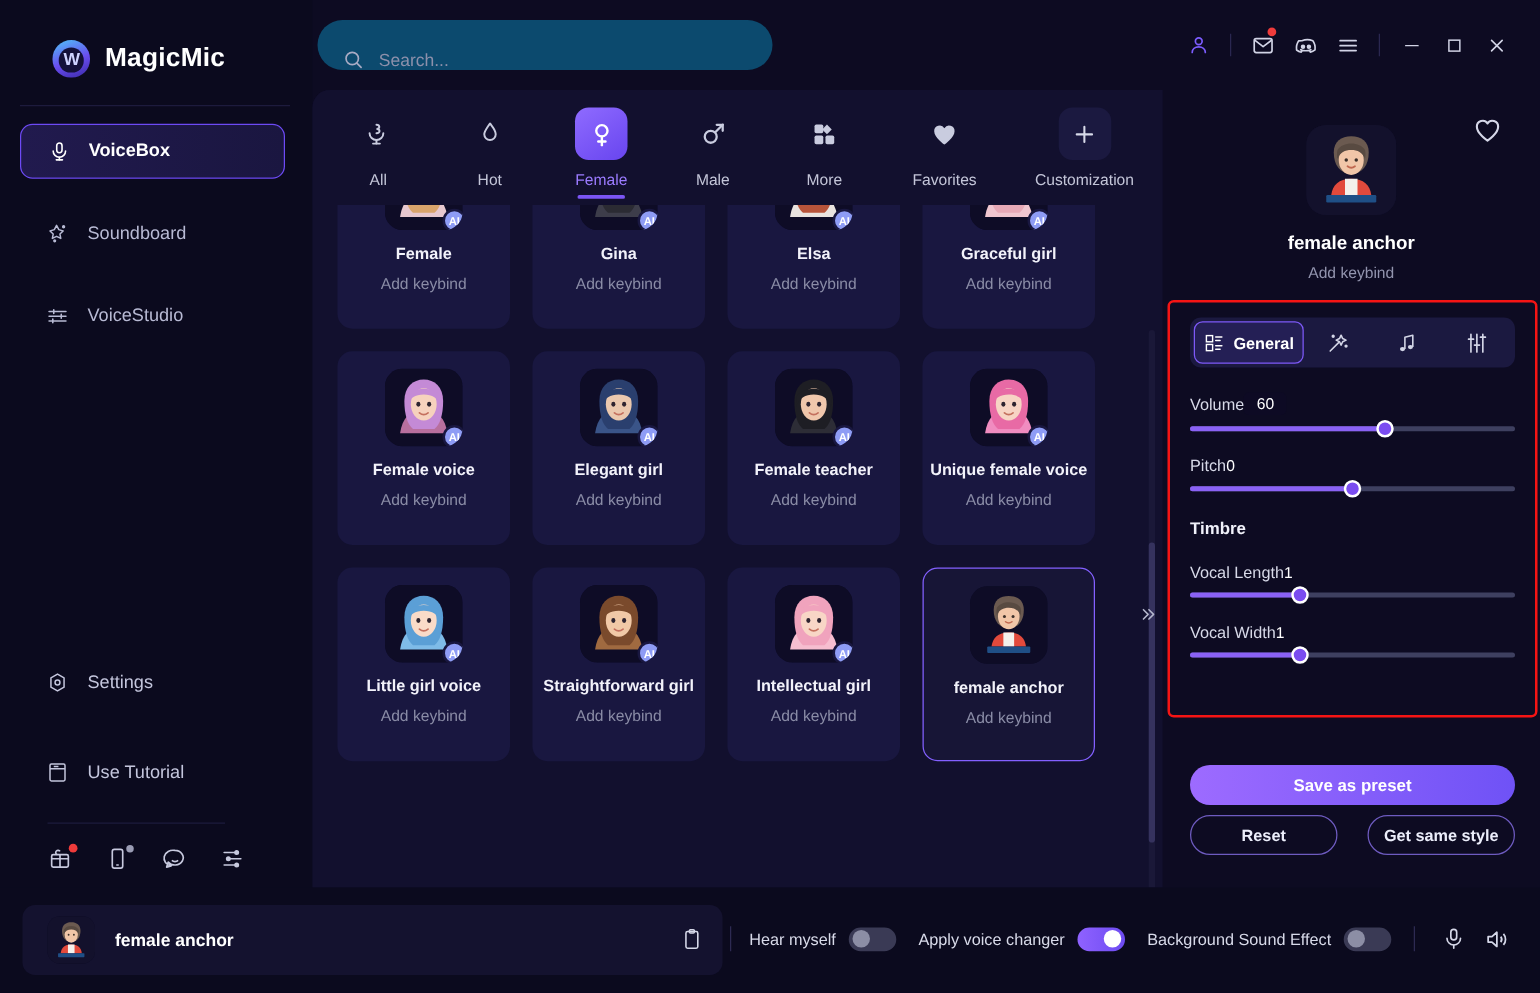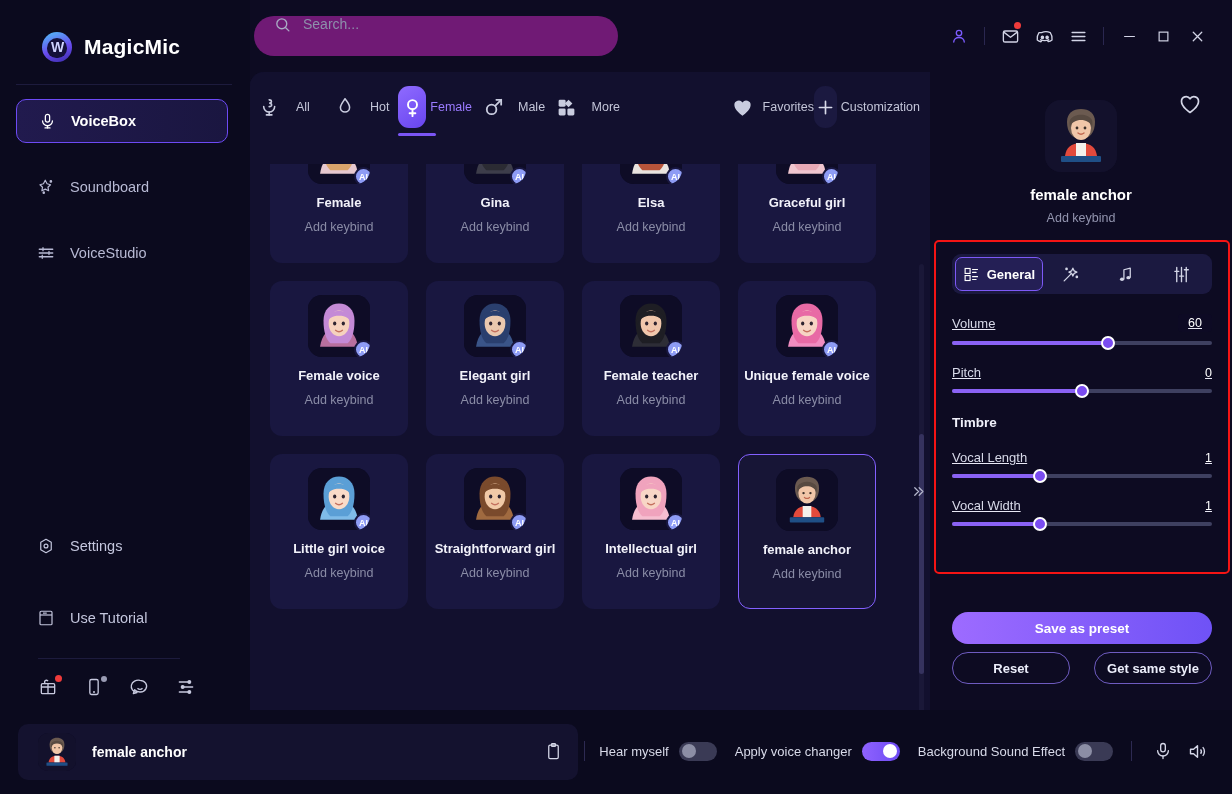--- a/index.html
+++ b/index.html
@@ -53,35 +53,35 @@
   .mini-sep { height: 1px; background: #1d1b3d; margin: 18px 70px 0 38px; }
   .mini-row { display: flex; gap: 24px; padding: 18px 0 0 38px; align-items: center; }
   .mini-ico { position: relative; width: 22px; height: 22px; color:#c7c9de; }
   .dot-red { position: absolute; right: -2px; top: -2px; width: 7px; height: 7px; border-radius: 50%; background: #ef3b3b; }
   .dot-gray { position: absolute; right: -1px; top: -1px; width: 6px; height: 6px; border-radius: 50%; background: #9a9cb4; }
 
   
   .topbar { position: absolute; left: 250px; top: 0; right: 0; height: 72px; }
   .search {
     position: absolute; left: 4px; top: 16px; width: 364px; height: 40px;
-    background: #701a75; border-radius: 20px; display: flex; align-items: flex-start; gap: 12px; padding-left: 20px;
+    background: #0c4a6e; border-radius: 20px; display: flex; align-items: flex-end; gap: 12px; padding-left: 20px;
   }
   .search-ph { color: #8d90ab; font-size: 14px; }
   .top-icons { position: absolute; right: 18px; top: 22px; display: flex; align-items: center; gap: 0; }
   .ti { width: 34px; height: 28px; display: flex; align-items: center; justify-content: center; position: relative; color: #d2d4e6; }
   .ti.user { color: #7c5cff; }
   .vsep { width: 1px; height: 18px; background: #2a2750; margin: 0 8px; }
 
   
   .center {
     position: absolute; left: 250px; top: 72px; width: 680px; bottom: 84px;
     background: #12102e; border-top-left-radius: 14px; overflow: hidden;
   }
   .tabs { height: 92px; display: flex; align-items: flex-start; padding: 14px 0 0 0; position: relative; background:#12102e; z-index: 5;}
-  .tab { width: 74px; display: flex; flex-direction: row; align-items: center; gap: 4px; position: relative; }
+  .tab { width: 74px; display: flex; flex-direction: column; align-items: center; gap: 9px; position: relative; margin-left: 16px; }
   .tab .tico {
     width: 42px; height: 42px; border-radius: 11px; display: flex; align-items: center; justify-content: center;
     color: #c9ccdf; font-size: 22px;
   }
   .tab.sel .tico { background: linear-gradient(145deg,#8f6bff,#6845ef); color: #fff; }
   .tab .tlbl { font-size: 12.5px; color: #c3c5d8; }
   .tab.sel .tlbl { color: #9b7bff; }
   .tab .underline { position: absolute; bottom: -8px; width: 38px; height: 3px; border-radius: 2px; background: #7b55f5; }
   .tab-spacer { flex: 1; }
   .tab.box .tico { background: #1b1940; }
@@ -122,21 +122,21 @@
     border: 2.5px solid #f51414; border-radius: 5px; padding: 12px 16px 4px 16px;
   }
   .seg {
     height: 40px; background: #1b1940; border-radius: 9px; display: flex; align-items: center; padding: 3px;
   }
   .seg-item { flex: 1; height: 34px; display: flex; align-items: center; justify-content: center; gap: 7px;
     color: #d3d5e6; font-size: 13px; border-radius: 7px; }
   .seg-item.act { background: #241f55; border: 1px solid #7d59f7; font-weight: bold; color: #fff; flex: 1.55; }
 
   .srow { margin-top: 20px; }
-  .srow-head { display: flex; justify-content: space-between; align-items: center; text-decoration: underline; }
+  .srow-head { display: flex; align-items: center; }
   .srow-lbl { font-size: 13px; color: #d7d9e8; }
   .srow-val { font-size: 12.5px; color: #ffffff; }
   .srow-val.chip { background: #0d0a24; border-radius: 4px; padding: 2px 10px; }
   .track { margin-top: 9px; height: 4px; border-radius: 2px; background: #3e4060; position: relative; }
   .fill { position: absolute; left: 0; top: 0; height: 4px; border-radius: 2px; background: #8a62f5; }
   .knob { position: absolute; top: -5px; width: 14px; height: 14px; border-radius: 50%; background: #7a4cf0; border: 2.5px solid #fff; transform: translateX(-7px); }
   .timbre { margin-top: 22px; font-size: 13.5px; font-weight: bold; color: #f0f1fa; }
 
   .btn-save {
     position: absolute; left: 22px; right: 20px; top: 540px; height: 32px; border-radius: 16px;

